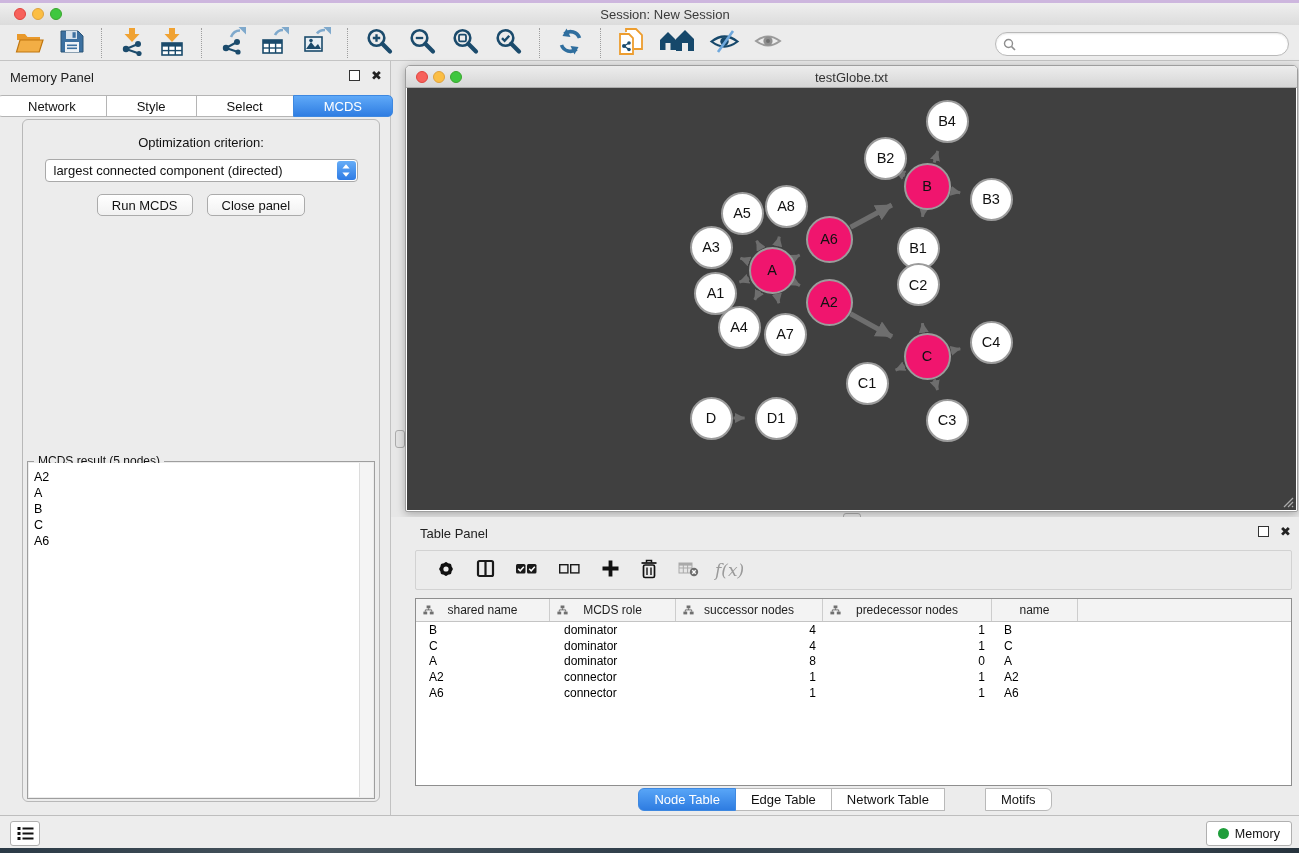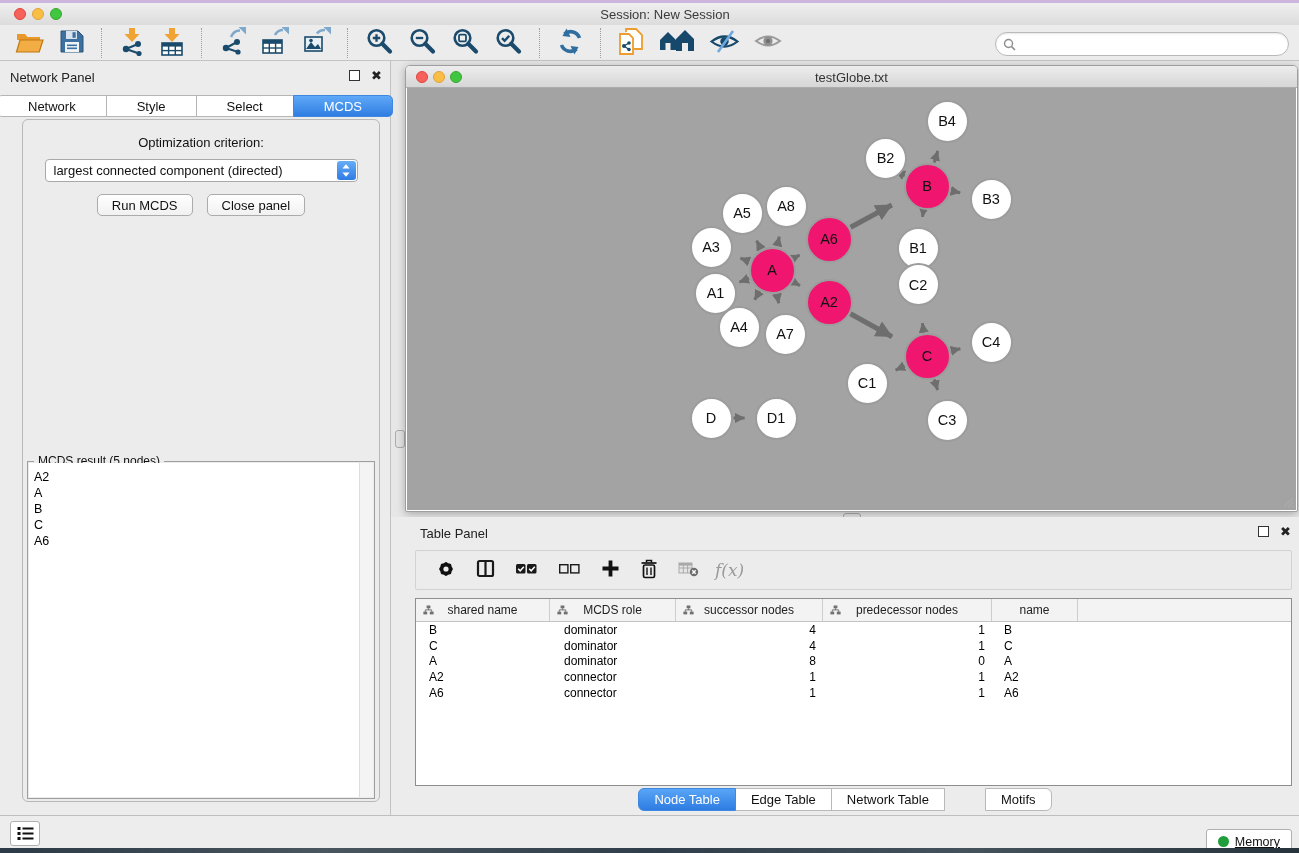--- a/index.html
+++ b/index.html
@@ -64,21 +64,21 @@
   .grip-h{position:absolute;left:843px;top:513px;width:16px;height:7px;background:#E2E2E2;
           border:1px solid #ABABAB;border-radius:3px;}
   
   .net-window{position:absolute;left:405px;top:65px;width:893px;height:447px;background:#fff;
               border:1px solid #9E9E9E;border-radius:5px 5px 2px 2px;box-shadow:0 2px 8px rgba(0,0,0,.28);box-sizing:border-box;}
   .net-titlebar{position:absolute;left:0;top:0;width:100%;height:22px;border-radius:4px 4px 0 0;
                 background:linear-gradient(#EDEDED,#D6D6D6);border-bottom:1px solid #ACACAC;box-sizing:border-box;}
   .net-titlebar .tl{top:5px;}
   .net-titlebar .tl.r{left:10px;} .net-titlebar .tl.y{left:27px;} .net-titlebar .tl.g{left:44px;}
   .net-title{position:absolute;left:0;right:0;top:4px;text-align:center;font-size:13px;color:#333;}
-  .net-canvas{position:absolute;left:1px;right:1px;top:22px;bottom:1px;background:#a3a3a3;overflow:hidden;}
+  .net-canvas{position:absolute;left:1px;right:1px;top:22px;bottom:1px;background:#404040;overflow:hidden;}
   #edges-svg{position:absolute;left:0;top:0;}
   .gnode{position:absolute;border-radius:50%;background:#fff;border:2px solid #9C9C9C;box-sizing:border-box;
          display:flex;align-items:center;justify-content:center;font-size:14.5px;color:#111;}
   .gnode.sel{border-color:#ABABAB;}
   .resize-grip{position:absolute;right:2px;bottom:2px;width:14px;height:14px;}
   
   .table-panel{position:absolute;left:391px;top:517px;right:0;height:298px;background:#ECECEC;}
   .table-panel .panel-title{left:29px;}
   .tp-toolbar{position:absolute;left:24px;right:7px;top:33px;height:40px;background:#ECECEC;
               border:1px solid #D2D2D2;border-radius:2px;display:flex;align-items:center;padding-left:10px;box-sizing:border-box;}
@@ -101,22 +101,22 @@
   .bt-tab{height:23px;padding:0 15px;font-size:13px;font-family:inherit;background:#fff;color:#111;
           border:1px solid #B9B9B9;margin-left:-1px;cursor:default;}
   .bt-tab:first-child{border-radius:6px 0 0 6px;margin-left:0;}
   .bt-tab:last-child{border-radius:0 6px 6px 0;margin-left:40px;}
   .bt-tab.active{background:linear-gradient(#58A5F7,#2E7CE1);border-color:#3E88E0;color:#fff;position:relative;z-index:2;}
   
   .status-bar{position:absolute;left:0;top:815px;width:100%;height:33px;background:#EDEDED;
               border-top:1px solid #BEBEBE;box-sizing:border-box;}
   .list-btn{position:absolute;left:10px;top:5px;width:28px;height:23px;background:#fff;border:1px solid #B0B0B0;
             border-radius:3px;display:flex;align-items:center;justify-content:center;}
-  .memory-btn{position:absolute;right:7px;top:13px;height:23px;background:#fff;border:1px solid #B0B0B0;
-              border-radius:3px;display:flex;align-items:center;gap:6px;padding:0 11px;font-size:12.5px;color:#111;text-decoration:underline;}
+  .memory-btn{position:absolute;right:7px;top:5px;height:23px;background:#fff;border:1px solid #B0B0B0;
+              border-radius:3px;display:flex;align-items:center;gap:6px;padding:0 11px;font-size:12.5px;color:#111;}
   .memory-dot{width:11px;height:11px;border-radius:50%;background:#1F9E3B;display:inline-block;}
 </style>
 </head>
 <body>
 
 <div id="screen">
   <div class="desk-top"></div>
 
   <div class="titlebar">
     <span class="tl r"></span>
@@ -290,21 +290,21 @@
     <div class="search-field">
       <span class="sic"><svg width="13" height="13" viewBox="0 0 13 13">
             <circle cx="5.5" cy="5.5" r="4" fill="none" stroke="#8E8E8E" stroke-width="1.4"></circle>
             <line x1="8.6" y1="8.6" x2="12" y2="12" stroke="#8E8E8E" stroke-width="1.6"></line>
           </svg></span>
       <input value="" placeholder="" style="">
     </div>
   </div>
 
   <div class="control-panel">
-    <div class="panel-title">Network Panel</div>
+    <div class="panel-title">Memory Panel</div>
     <div class="win-ctrls">
       <span class="float-ic"></span>
       <span class="close-ic">✖</span>
     </div>
     <div id="cp-tabs">
         <button class="cp-tab">Network</button>
         <button class="cp-tab">Style</button>
         <button class="cp-tab">Select</button>
         <button class="cp-tab active">MCDS</button>
       </div>

